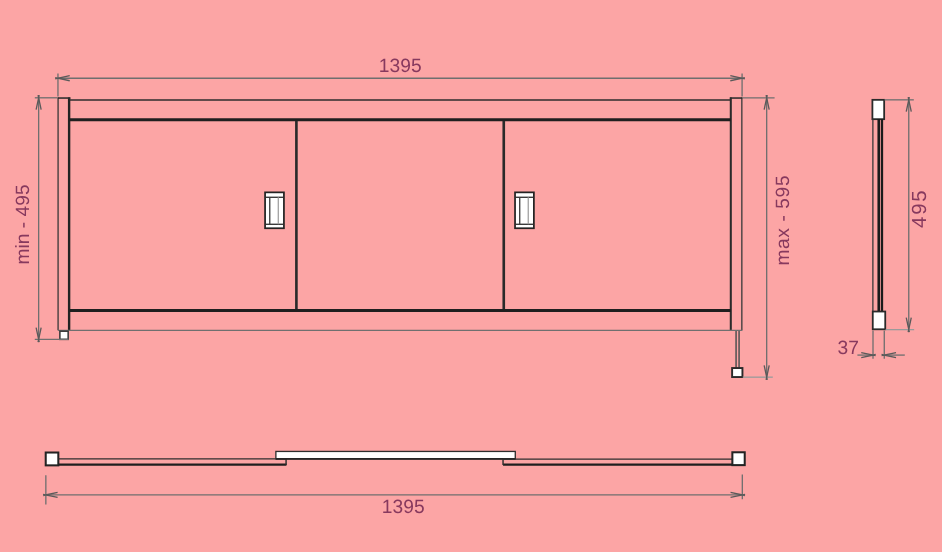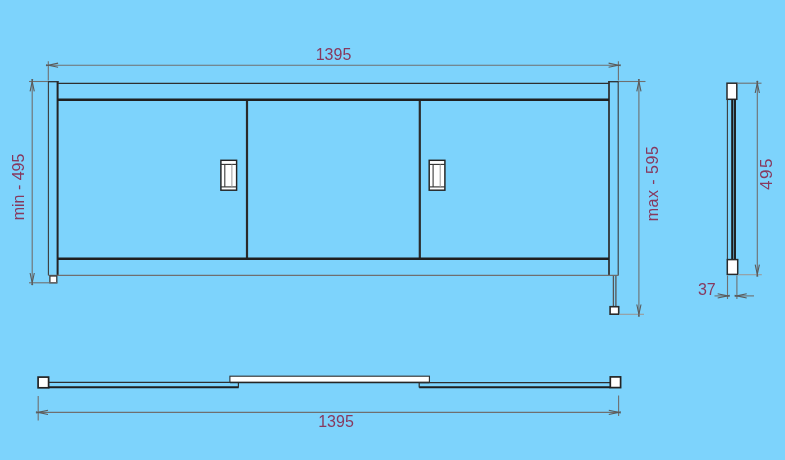--- a/index.html
+++ b/index.html
@@ -1,16 +1,16 @@
 <!DOCTYPE html>
 <html><head>
 <meta charset="utf-8">
 <style>
   html,body{margin:0;padding:0;background:#ffffff;}
-  #page{width:785px;height:460px;position:relative;background:#7dd3fc;overflow:hidden;}
+  #page{width:785px;height:460px;position:relative;background:#fca5a5;overflow:hidden;}
   svg{display:block;}
   text{font-family:"Liberation Sans",sans-serif;fill:#87395e;}
 </style>
 </head>
 <body>
 <div id="page">
 <svg width="785" height="460" viewBox="0 0 785 460">
 
 <g>
         <line x1="48.3" y1="61.3" x2="48.3" y2="80.5" stroke="#6f6f6f" stroke-width="1.1"></line>

